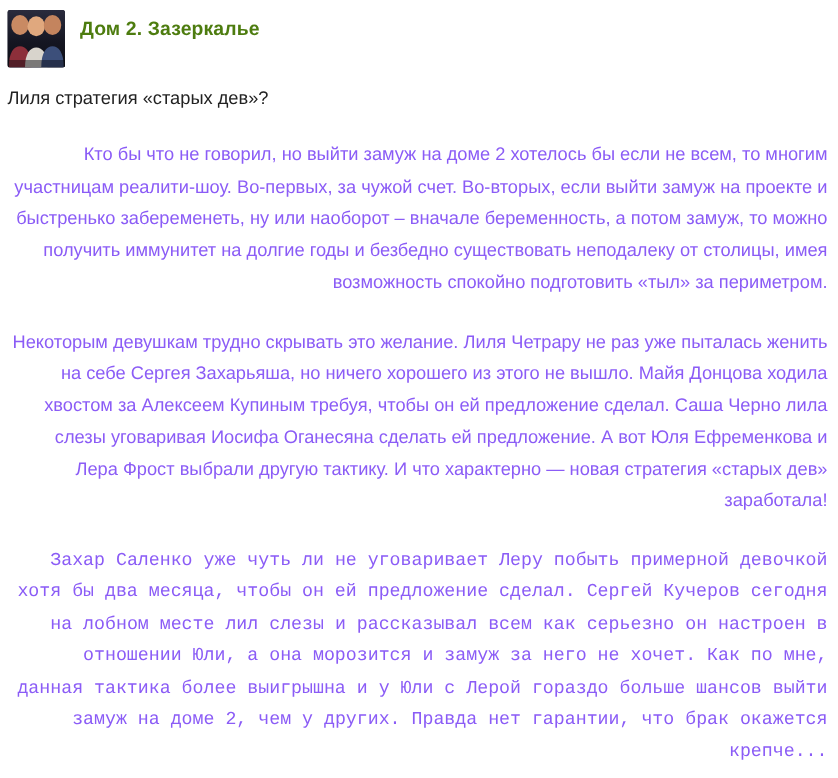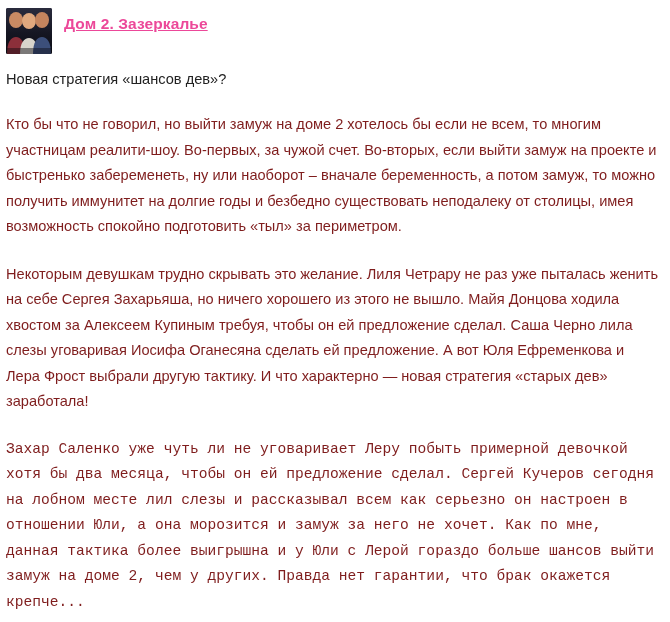--- a/index.html
+++ b/index.html
@@ -37,42 +37,41 @@
     position: relative;
     background: #1b1b2a;
   }
   .avatar svg {
     display: block;
   }
   .site-title {
     margin-left: 12px;
     font-size: 15.5px;
     font-weight: bold;
-    color: #ec4899;
+    color: #4d7c0f;
     line-height: 20px;
     padding-top: 6px;
     letter-spacing: 0.1px;
     white-space: nowrap;
-    text-decoration: underline;
   }
   .content {
     padding: 22px 8px 0 6px;
   }
   .lead {
     font-size: 14.6px;
     line-height: 22px;
     color: #222222;
     margin: 0 0 22px 0;
   }
   .para {
     font-size: 14.6px;
     line-height: 25.5px;
-    color: #7f1d1d;
+    color: #8b5cf6;
     margin: 0 0 22px 0;
-    text-align: left;
+    text-align: right;
   }
   .para:last-child {
     margin-bottom: 0;
     font-family: Liberation Mono, monospace;
   }
 </style>
 </head>
 <body>
 
 <div class="page">
@@ -94,19 +93,19 @@
         <path d="M14 46 C14 35 18 30 23 30 C28 30 32 35 32 46 Z" fill="#d8d4cc"></path>
         <ellipse cx="36" cy="12" rx="7" ry="8" fill="#c4845e"></ellipse>
         <path d="M27 46 C27 34 31 29 36 29 C41 29 45 34 45 46 Z" fill="#3c4f7a"></path>
         <rect x="0" y="40" width="46" height="6" fill="#0a0a11" opacity="0.45"></rect>
       </svg>
     </div>
     <div class="site-title">Дом 2. Зазеркалье</div>
   </div>
 
   <div class="content">
-    <p class="lead">Новая стратегия «шансов дев»?</p>
+    <p class="lead">Лиля стратегия «старых дев»?</p>
     <p class="para">Кто бы что не говорил, но выйти замуж на доме 2 хотелось бы если не всем, то многим участницам реалити-шоу. Во-первых, за чужой счет. Во-вторых, если выйти замуж на проекте и быстренько забеременеть, ну или наоборот – вначале беременность, а потом замуж, то можно получить иммунитет на долгие годы и безбедно существовать неподалеку от столицы, имея возможность спокойно подготовить «тыл» за периметром.</p>
     <p class="para">Некоторым девушкам трудно скрывать это желание. Лиля Четрару не раз уже пыталась женить на себе Сергея Захарьяша, но ничего хорошего из этого не вышло. Майя Донцова ходила хвостом за Алексеем Купиным требуя, чтобы он ей предложение сделал. Саша Черно лила слезы уговаривая Иосифа Оганесяна сделать ей предложение. А вот Юля Ефременкова и Лера Фрост выбрали другую тактику. И что характерно — новая стратегия «старых дев» заработала!</p>
     <p class="para">Захар Саленко уже чуть ли не уговаривает Леру побыть примерной девочкой хотя бы два месяца, чтобы он ей предложение сделал. Сергей Кучеров сегодня на лобном месте лил слезы и рассказывал всем как серьезно он настроен в отношении Юли, а она морозится и замуж за него не хочет. Как по мне, данная тактика более выигрышна и у Юли с Лерой гораздо больше шансов выйти замуж на доме 2, чем у других. Правда нет гарантии, что брак окажется крепче...</p>
   </div>
 
 </div>
 
 </body></html>

